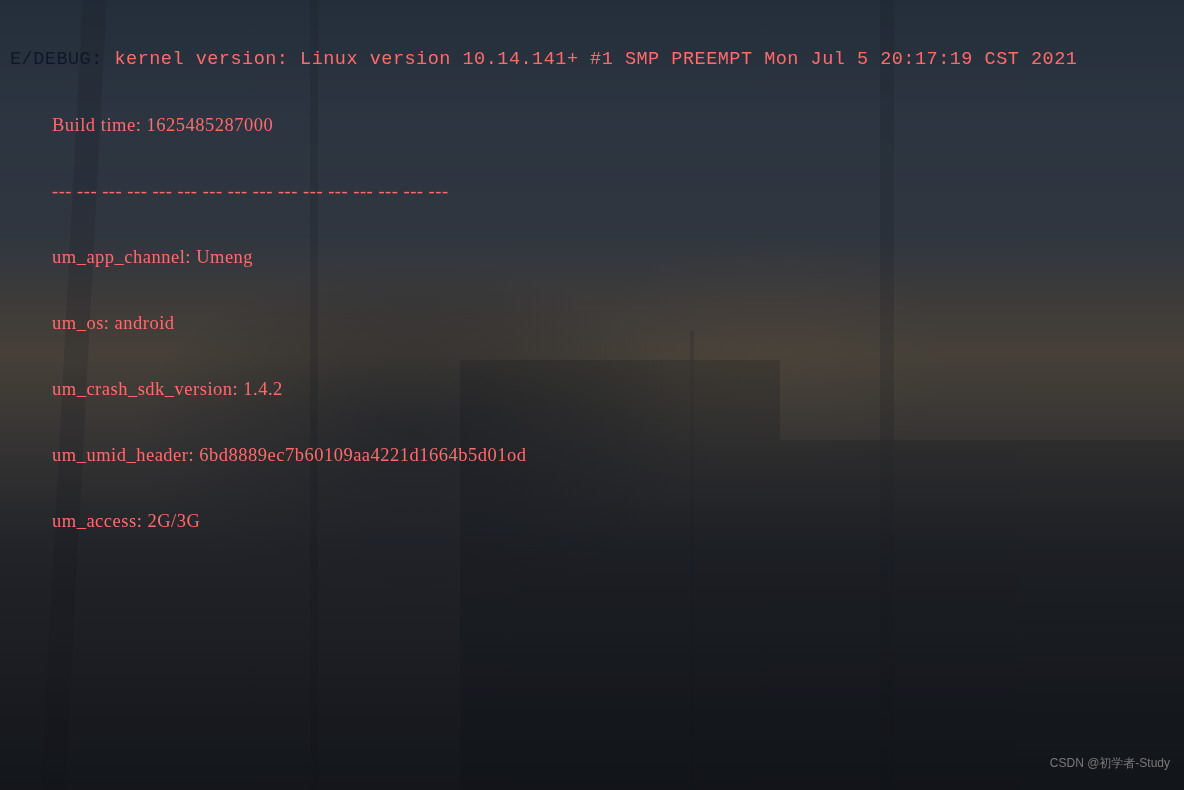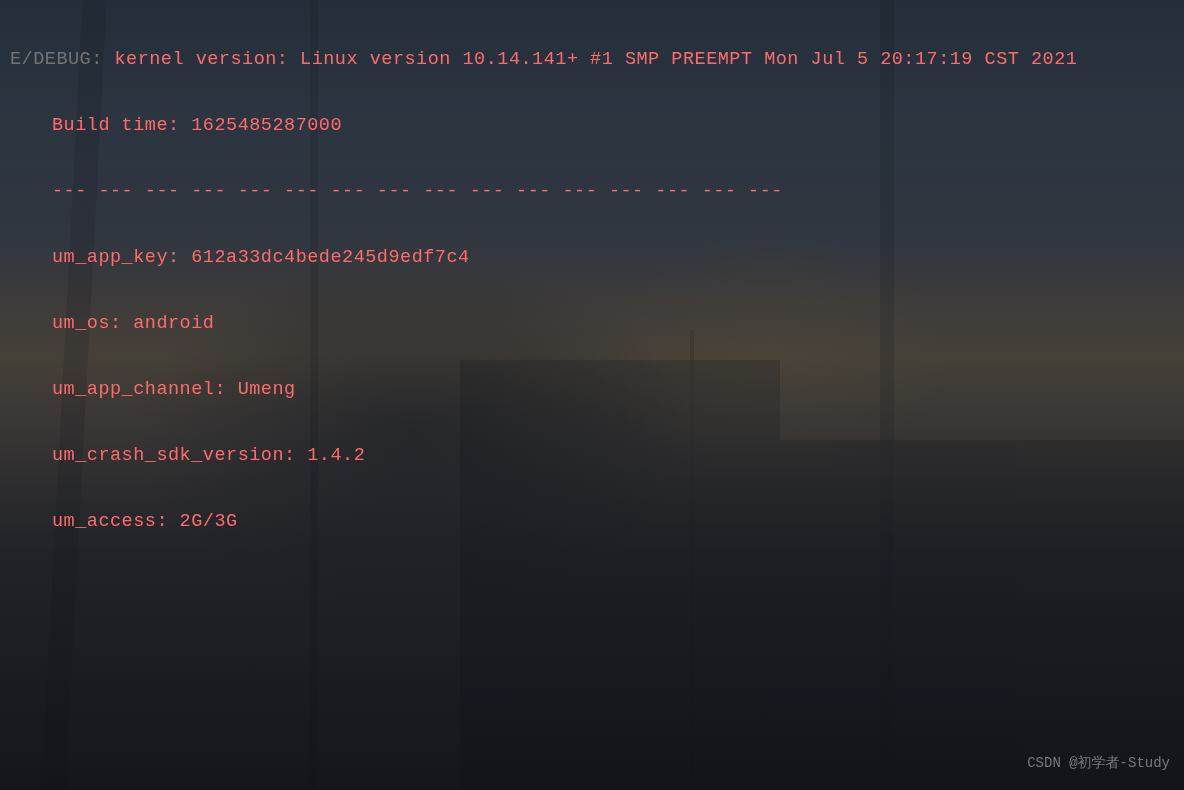--- a/index.html
+++ b/index.html
@@ -56,55 +56,56 @@
       position: relative;
       padding: 10px 0 0 10px;
       color: #ff6b6b;
       white-space: pre;
       letter-spacing: 0.5px;
     }
     .log-line {
       display: block;
     }
     .tag {
-      color: #737373;
+      color: #0f172a;
     }
     .indent {
       padding-left: 42px;
+      font-family: Liberation Serif, serif;
     }
     .watermark {
       position: absolute;
       bottom: 10px;
       right: 14px;
       color: rgba(200,200,200,0.55);
-      font-size: 14px;
-      font-family: Liberation Mono, monospace;
+      font-size: 12px;
+      font-family: Liberation Sans, sans-serif;
     }
   </style>
 </head>
 <body>
 
 <div class="bg-overlay"></div>
 <div class="bg-shapes">
   <div class="pole p1"></div>
   <div class="pole p2"></div>
   <div class="pole p3"></div>
   <div class="pole p4"></div>
   <div class="building b1"></div>
   <div class="building b2"></div>
 </div>
 
 <div class="log-container">
 <span class="log-line"><span class="tag">E/DEBUG:</span> <span>kernel version: Linux version 10.14.141+ #1 SMP PREEMPT Mon Jul 5 20:17:19 CST 2021</span></span>
 <span class="log-line indent">Build time: 1625485287000</span>
 <span class="log-line indent">--- --- --- --- --- --- --- --- --- --- --- --- --- --- --- ---</span>
-<span class="log-line indent">um_app_key: 612a33dc4bede245d9edf7c4</span>
+<span class="log-line indent">um_app_channel: Umeng</span>
 <span class="log-line indent">um_os: android</span>
-<span class="log-line indent">um_app_channel: Umeng</span>
 <span class="log-line indent">um_crash_sdk_version: 1.4.2</span>
+<span class="log-line indent">um_umid_header: 6bd8889ec7b60109aa4221d1664b5d01od</span>
 <span class="log-line indent">um_access: 2G/3G</span>
 
 
 
 
 
 
 
 
 

